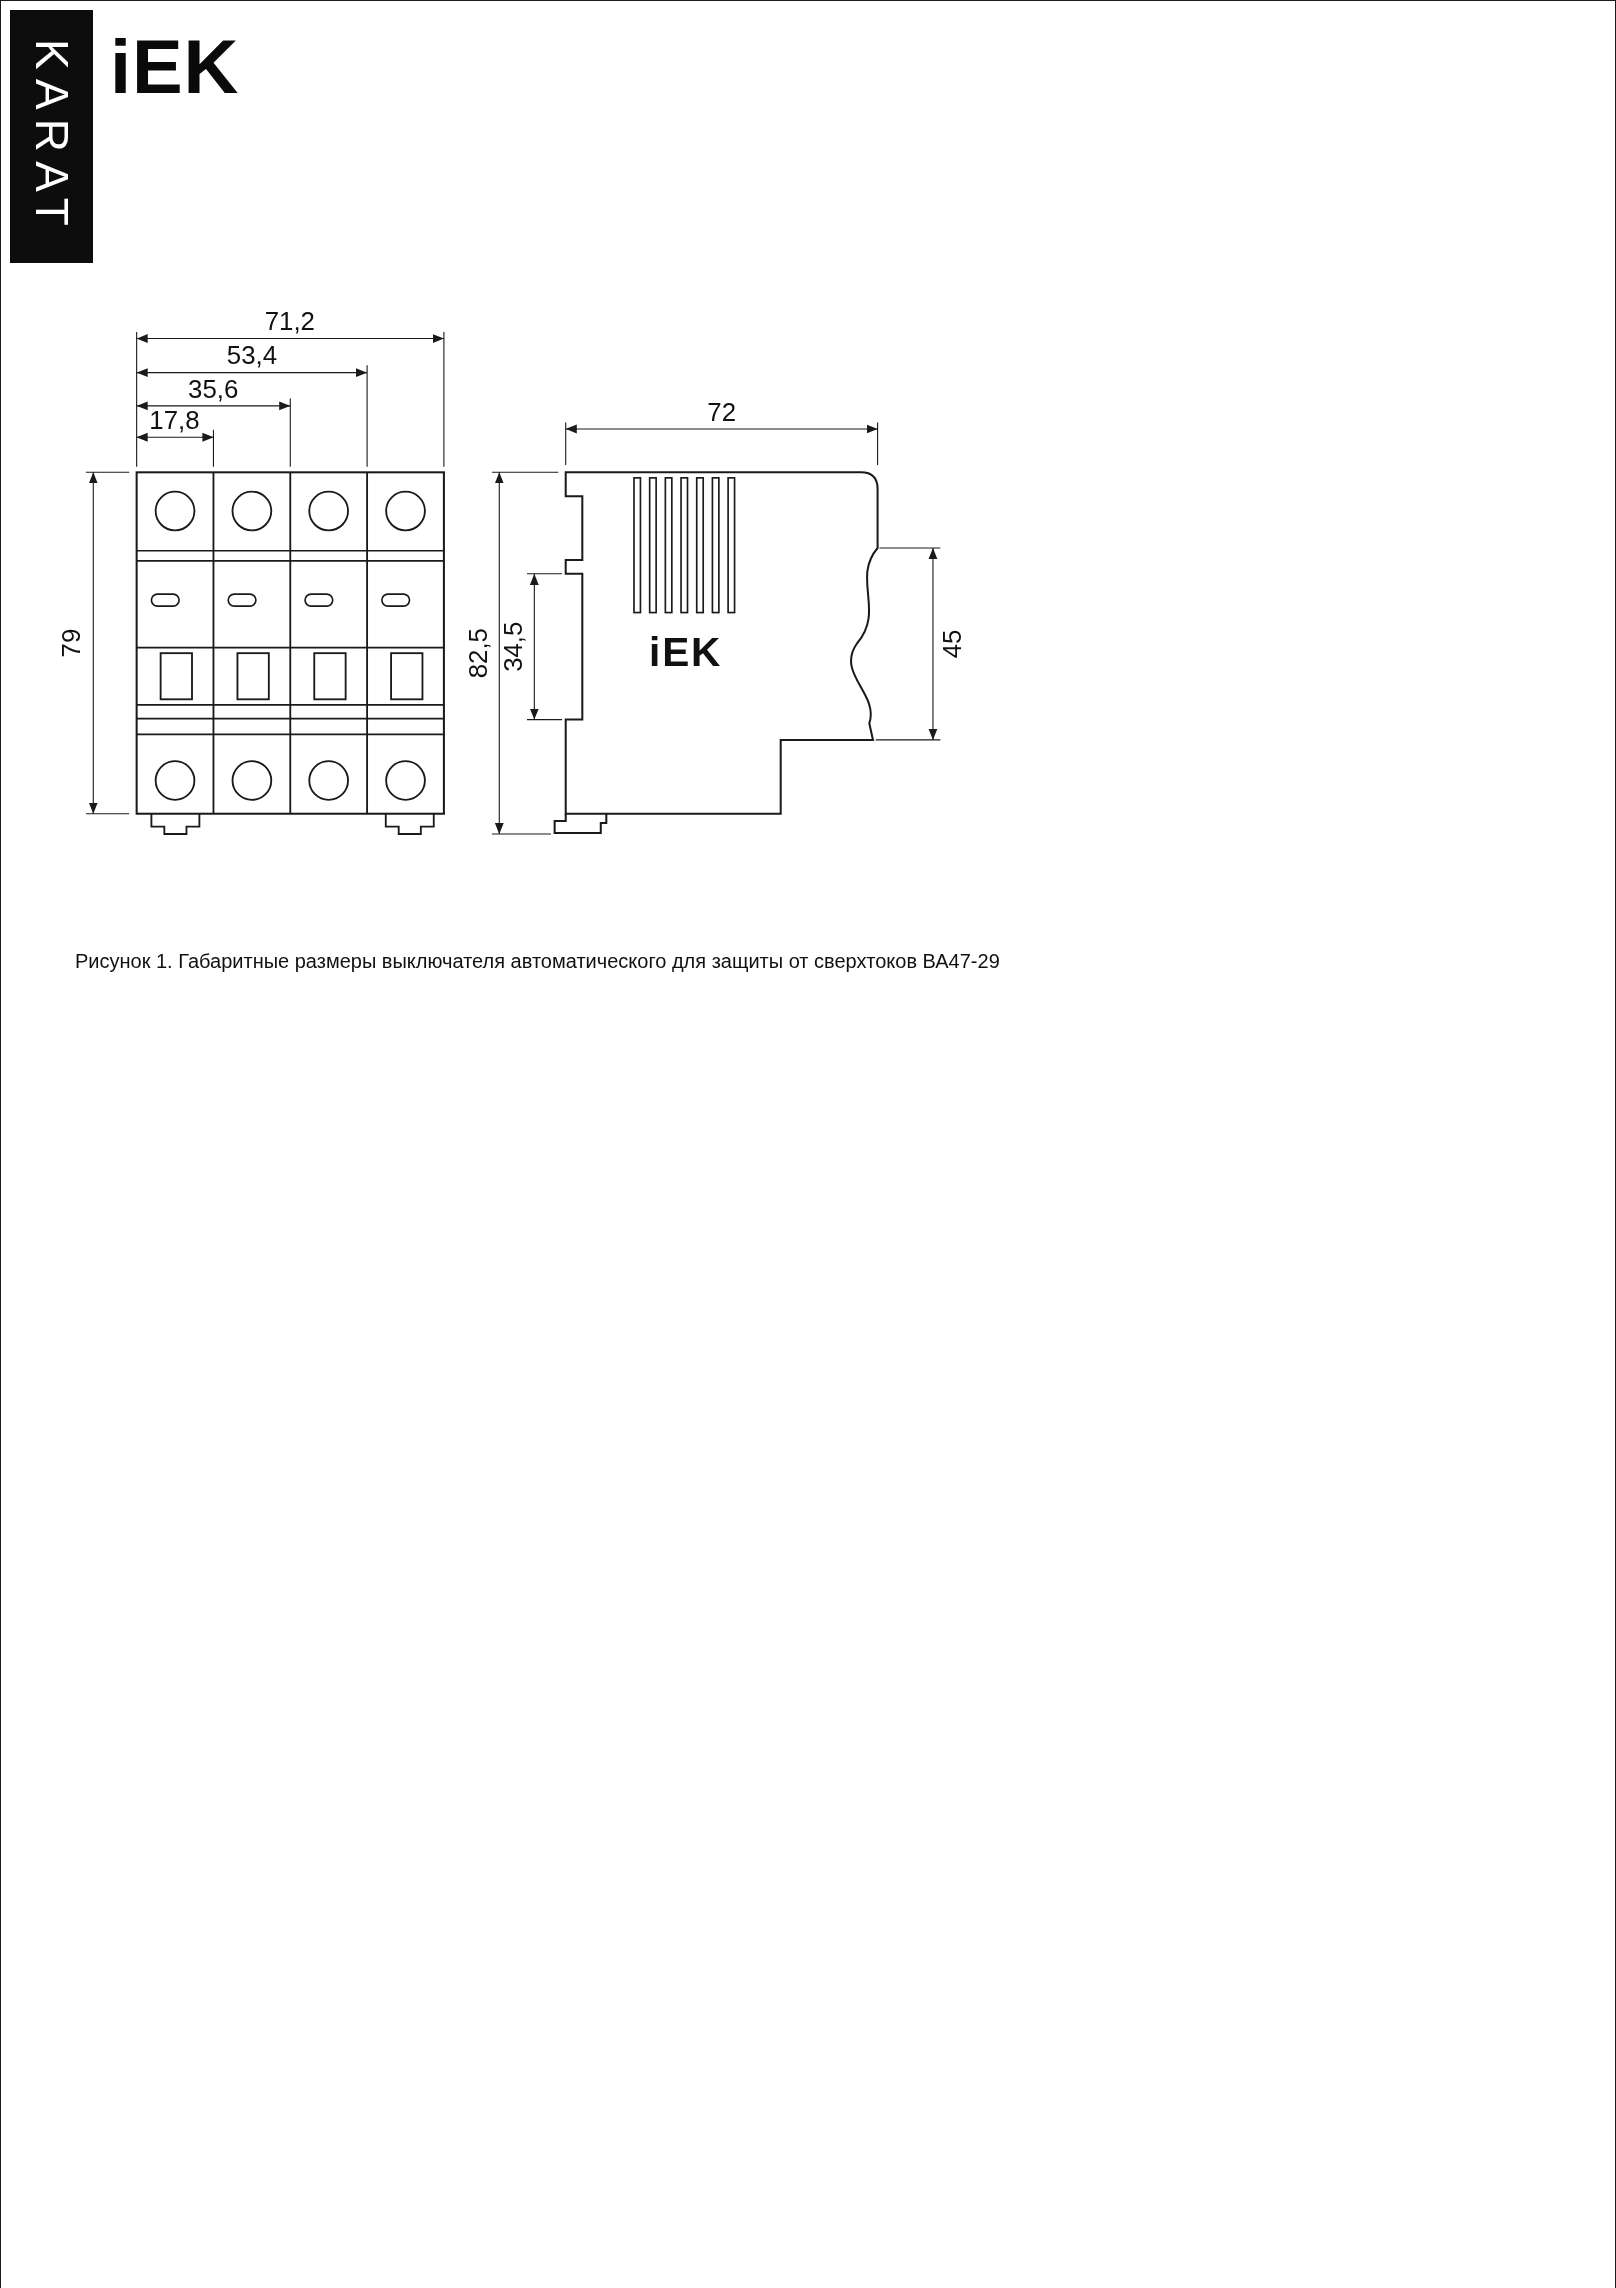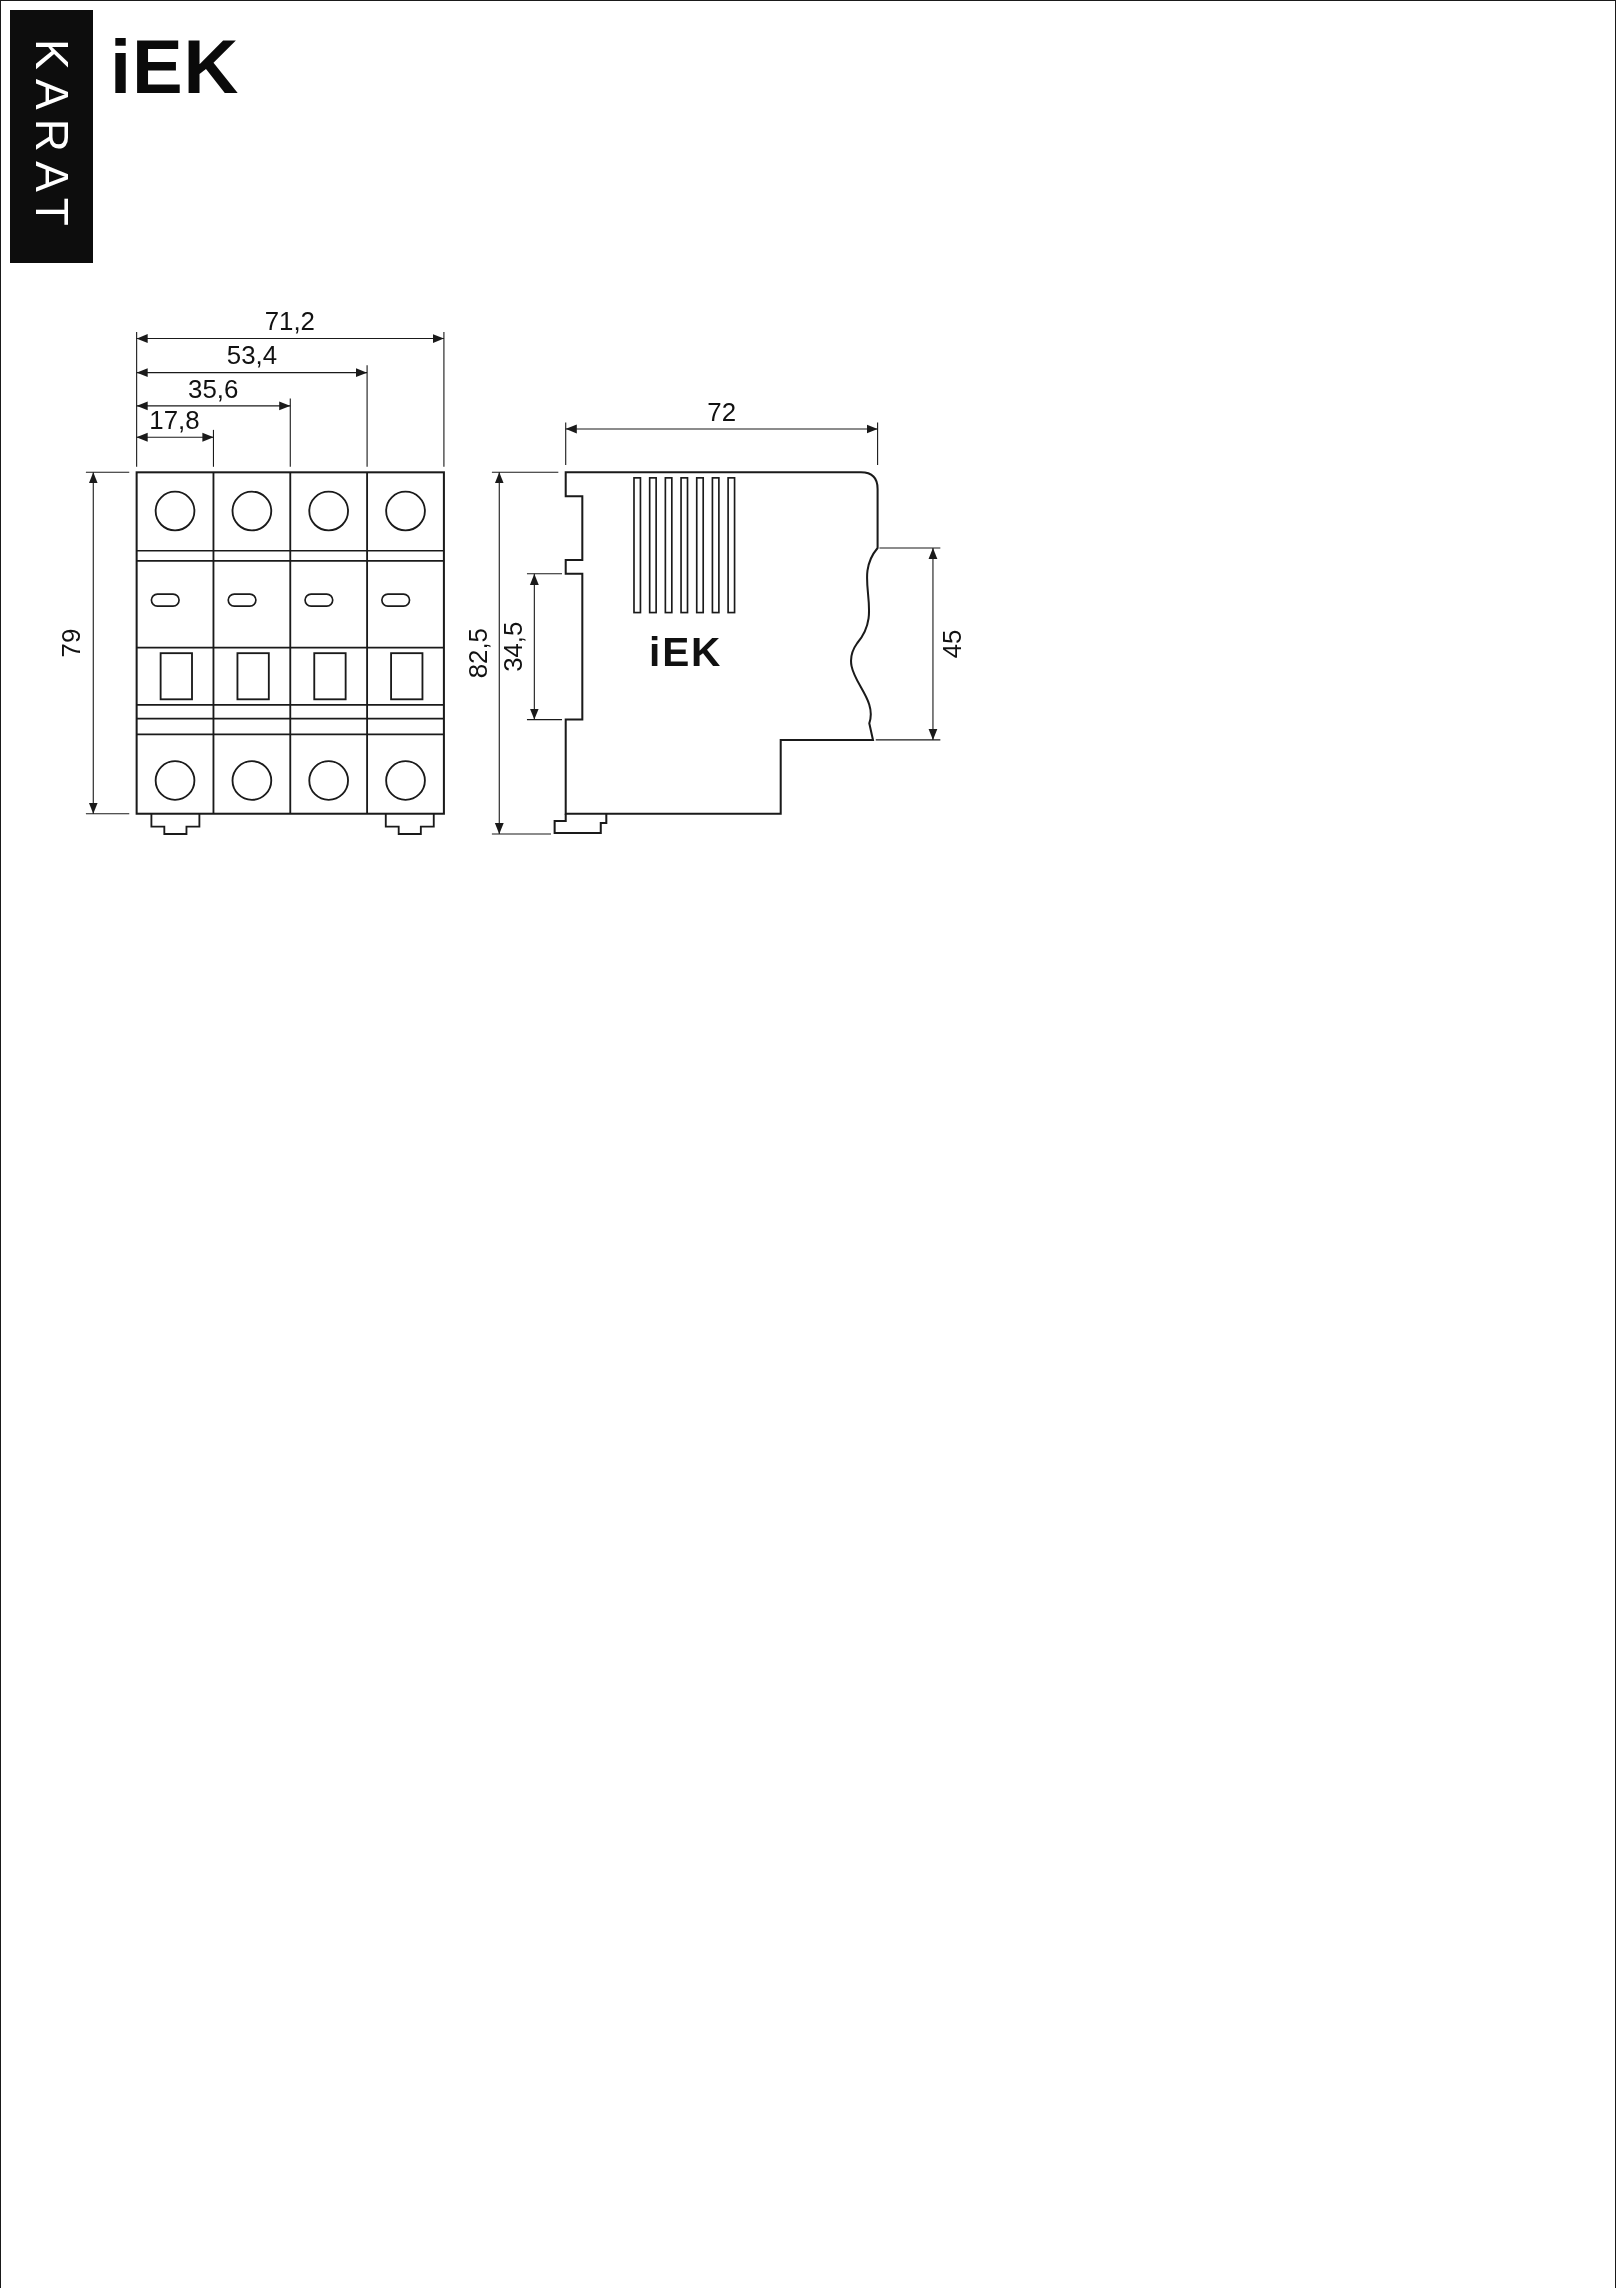--- a/index.html
+++ b/index.html
@@ -210,15 +210,16 @@
         <rect x="737" y="186" width="7" height="146"></rect>
         <rect x="754" y="186" width="7" height="146"></rect>
         <rect x="771" y="186" width="7" height="146"></rect>
         <rect x="788" y="186" width="7" height="146"></rect>
       </g>
 
       <text class="logo-text" x="742" y="390" text-anchor="middle">iEK</text>
     </g>
   </svg>
 
+  <div class="caption">Рисунок 1. Габаритные размеры выключателя автоматического для защиты от сверхтоков ВА47-29</div>
 
 </div>
 
 
 </body></html>

